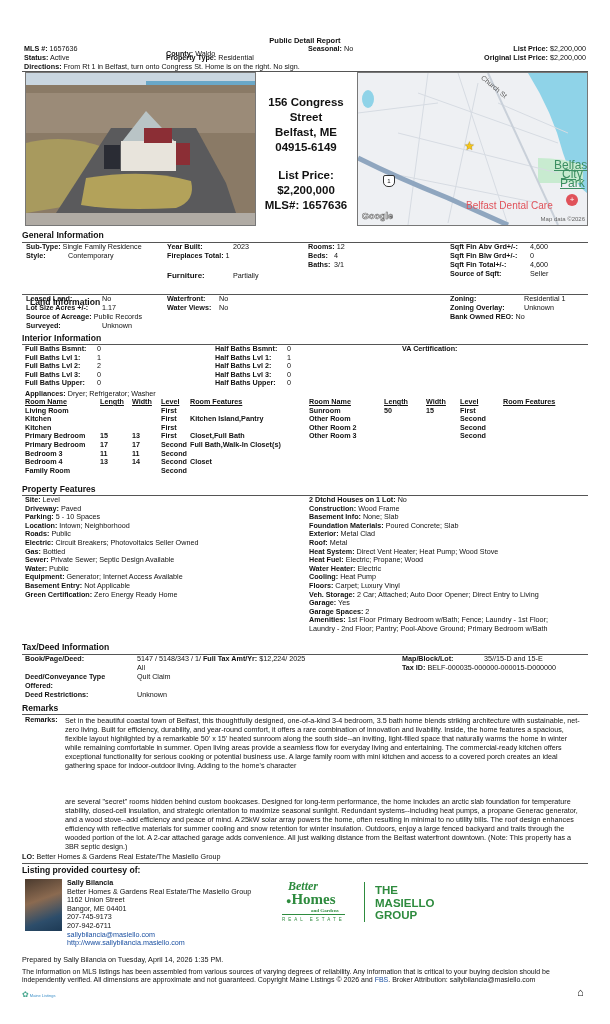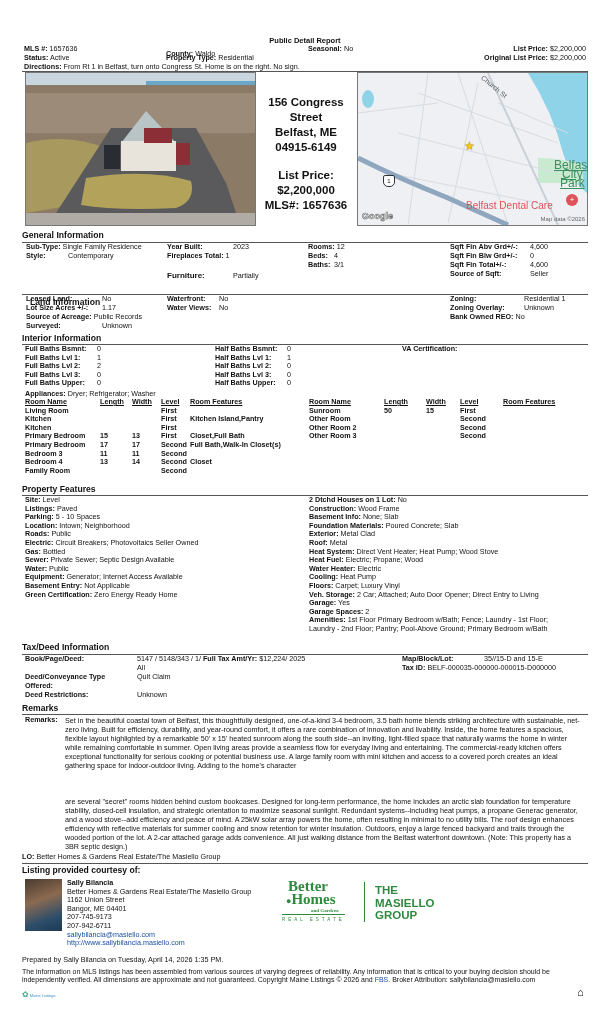--- a/index.html
+++ b/index.html
@@ -269,21 +269,21 @@
           <td></td>
         </tr>
       </tbody>
   </table>
 </div>
 
 <div class="abs sec-title" style="top:485px;">Property Features</div>
 <div class="abs sec-line" style="top:495px;"></div>
 <div class="abs" style="top:496px;left:25px;width:275px;" id="features-left">
     <div><span class="lbl">Site:</span> <span>Level</span></div>
-    <div><span class="lbl">Listings:</span> <span>Paved</span></div>
+    <div><span class="lbl">Driveway:</span> <span>Paved</span></div>
     <div><span class="lbl">Parking:</span> <span>5 - 10 Spaces</span></div>
     <div><span class="lbl">Location:</span> <span>Intown; Neighborhood</span></div>
     <div><span class="lbl">Roads:</span> <span>Public</span></div>
     <div><span class="lbl">Electric:</span> <span>Circuit Breakers; Photovoltaics Seller Owned</span></div>
     <div><span class="lbl">Gas:</span> <span>Bottled</span></div>
     <div><span class="lbl">Sewer:</span> <span>Private Sewer; Septic Design Available</span></div>
     <div><span class="lbl">Water:</span> <span>Public</span></div>
     <div><span class="lbl">Equipment:</span> <span>Generator; Internet Access Available</span></div>
     <div><span class="lbl">Basement Entry:</span> <span>Not Applicable</span></div>
     <div><span class="lbl">Green Certification:</span> <span>Zero Energy Ready Home</span></div>
@@ -336,21 +336,21 @@
   <div class="lbl">Sally Bilancia</div>
   <div>Better Homes &amp; Gardens Real Estate/The Masiello Group</div>
   <div>1162 Union Street</div>
   <div>Bangor, ME 04401</div>
   <div>207-745-9173</div>
   <div>207-942-6711</div>
   <div class="link">sallybilancia@masiello.com</div>
   <div class="link">http://www.sallybilancia.masiello.com</div>
 </div>
 <div class="abs logo-bh">
-  <div style="font-size:15px;line-height:13px;padding-left:6px;">Better</div>
+  <div style="font-size:12px;line-height:13px;padding-left:6px;font-style:italic;">Better</div>
   <div style="font-size:15px;line-height:13px;padding-left:4px;"><span style="font-size:9px;">●</span><span>Homes</span></div>
   <div style="font-size:5px;line-height:6px;text-align:right;padding-right:6px;">and Gardens</div>
   <div style="font-family:'Liberation Sans',sans-serif;font-weight:normal;font-size:4.5px;letter-spacing:3px;line-height:9px;border-top:0.5px solid #2e8b3e;">REAL ESTATE</div>
 </div>
 <div class="abs" style="left:364px;top:882px;width:1px;height:40px;background:#2e8b3e;"></div>
 <div class="abs logo-mg">
   <div>THE</div>
   <div>MASIELLO</div>
   <div>GROUP</div>
 </div>

